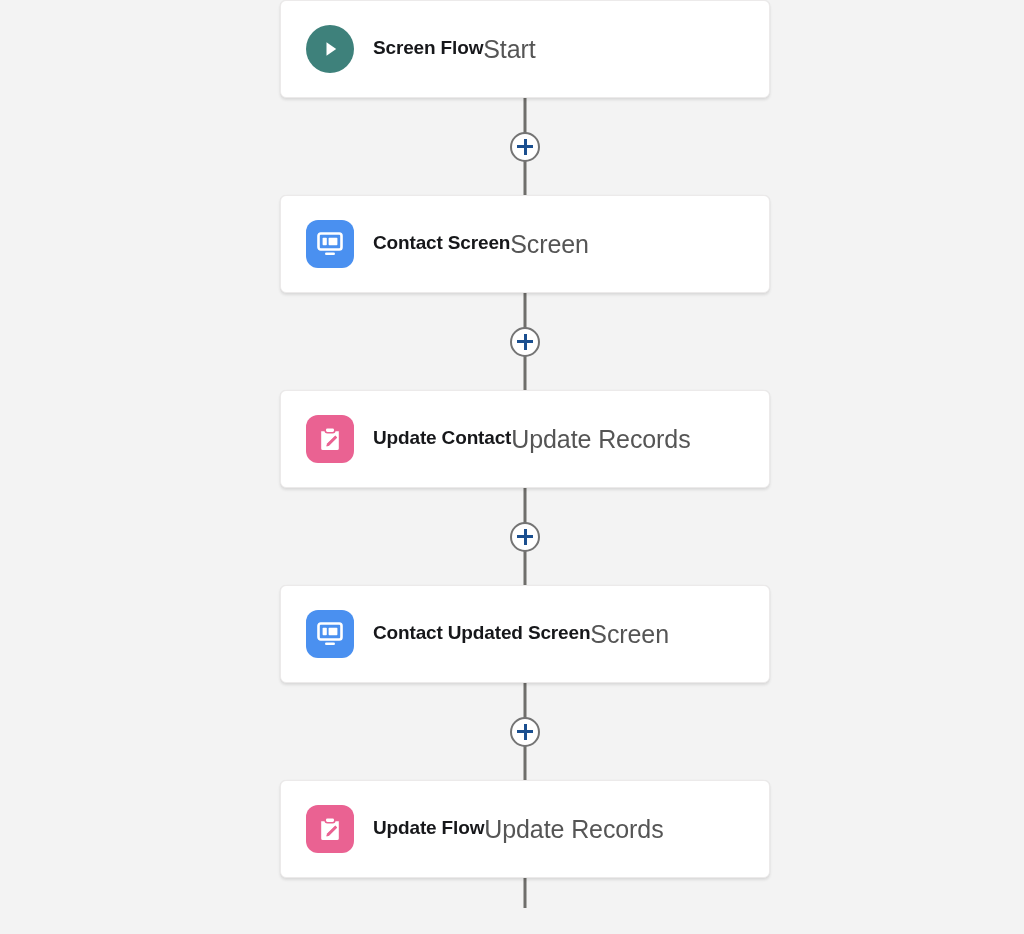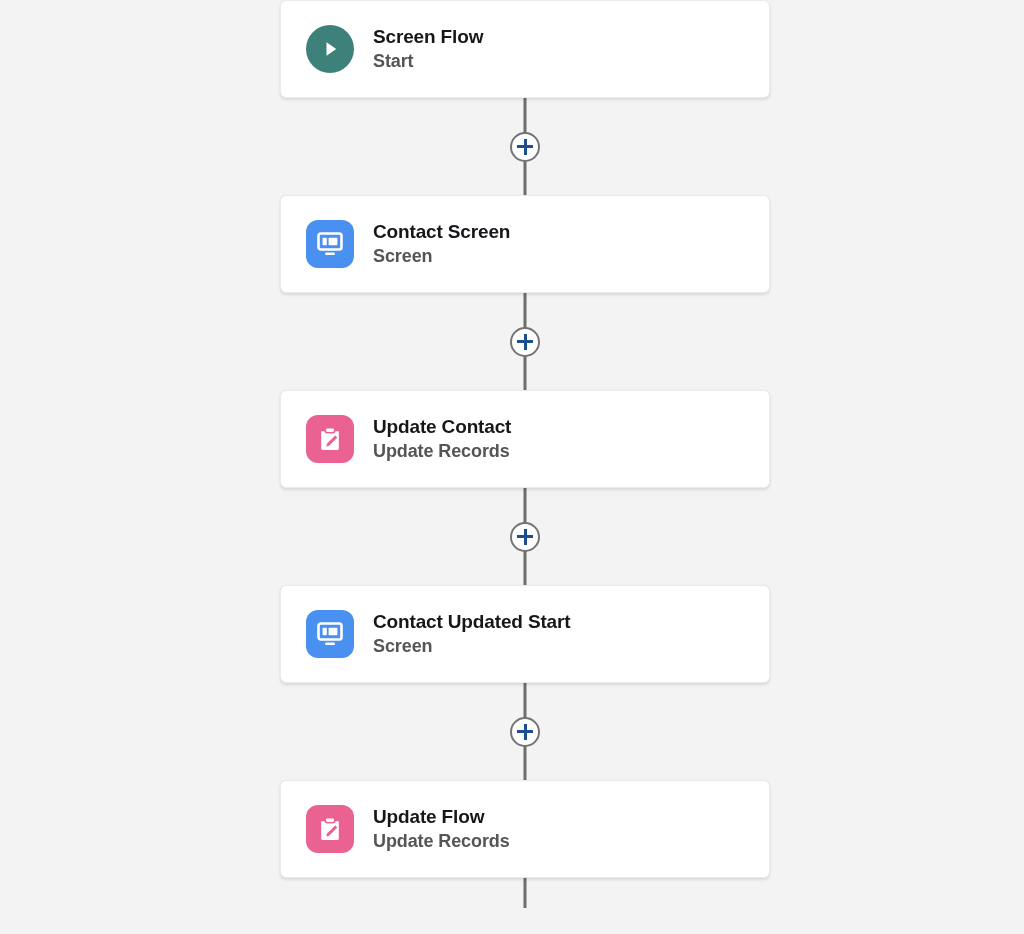--- a/index.html
+++ b/index.html
@@ -58,35 +58,35 @@
     align-items: center;
     justify-content: center;
   }
   .node-icon.round { border-radius: 50%; }
 
   .node-icon svg { display: block; }
 
   .node-text {
     margin-left: 19px;
     display: flex;
-    flex-direction: column;
+    flex-direction: row;
     justify-content: center;
     min-width: 0;
   }
   .node-title {
     font-size: 19px;
     font-weight: bold;
     color: #16171a;
     line-height: 23px;
     letter-spacing: -0.15px;
     white-space: nowrap;
   }
   .node-subtitle {
-    font-size: 18px;
-    font-weight: bold;
+    font-size: 25px;
+    font-weight: normal;
     color: #555555;
     line-height: 26px;
     letter-spacing: -0.1px;
     white-space: nowrap;
   }
 
   
   .connector {
     position: relative;
     height: 97px;
@@ -219,21 +219,21 @@
     <div class="node-card">
       <div class="node-icon" style="background:#4a90f0;">
         <svg width="30" height="30" viewBox="0 0 30 30" aria-hidden="true">
           <rect x="3.5" y="4.5" width="23" height="16" rx="2.2" ry="2.2" fill="none" stroke="#ffffff" stroke-width="2.6"></rect>
           <rect x="7.6" y="8.8" width="4.2" height="7.5" rx="0.8" fill="#ffffff"></rect>
           <rect x="13.6" y="8.8" width="8.8" height="7.5" rx="0.8" fill="#ffffff"></rect>
           <rect x="10" y="23.4" width="10" height="2.6" rx="1.3" fill="#ffffff"></rect>
         </svg>
       </div>
       <div class="node-text">
-        <div class="node-title">Contact Updated Start</div>
+        <div class="node-title">Contact Updated Screen</div>
         <div class="node-subtitle">Screen</div>
       </div>
     </div>
 
     <div class="connector">
       <div class="line"></div>
       <button class="add-button">
         <span class="plus-h"></span>
         <span class="plus-v"></span>
       </button>

